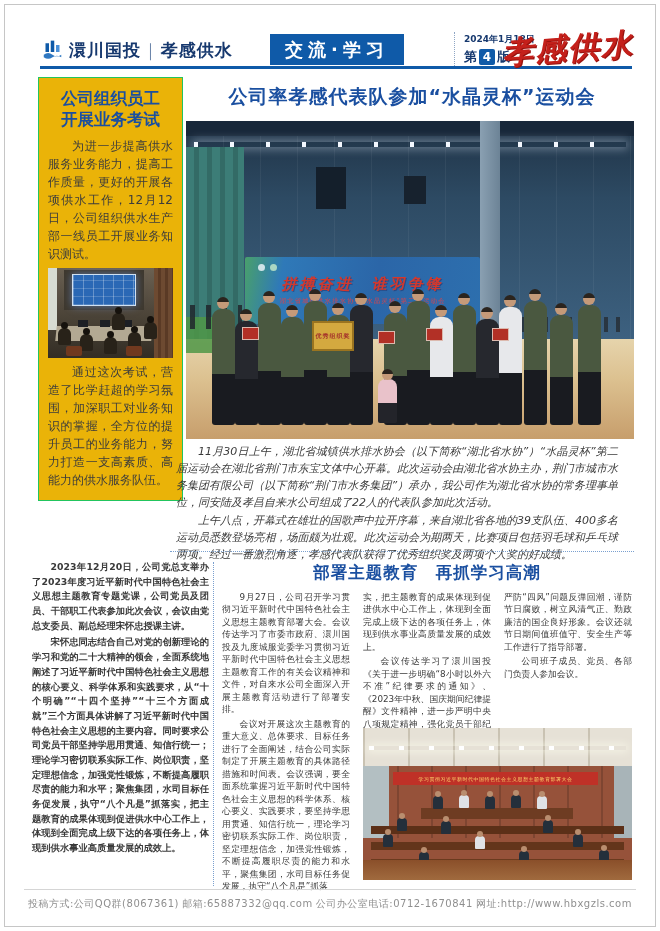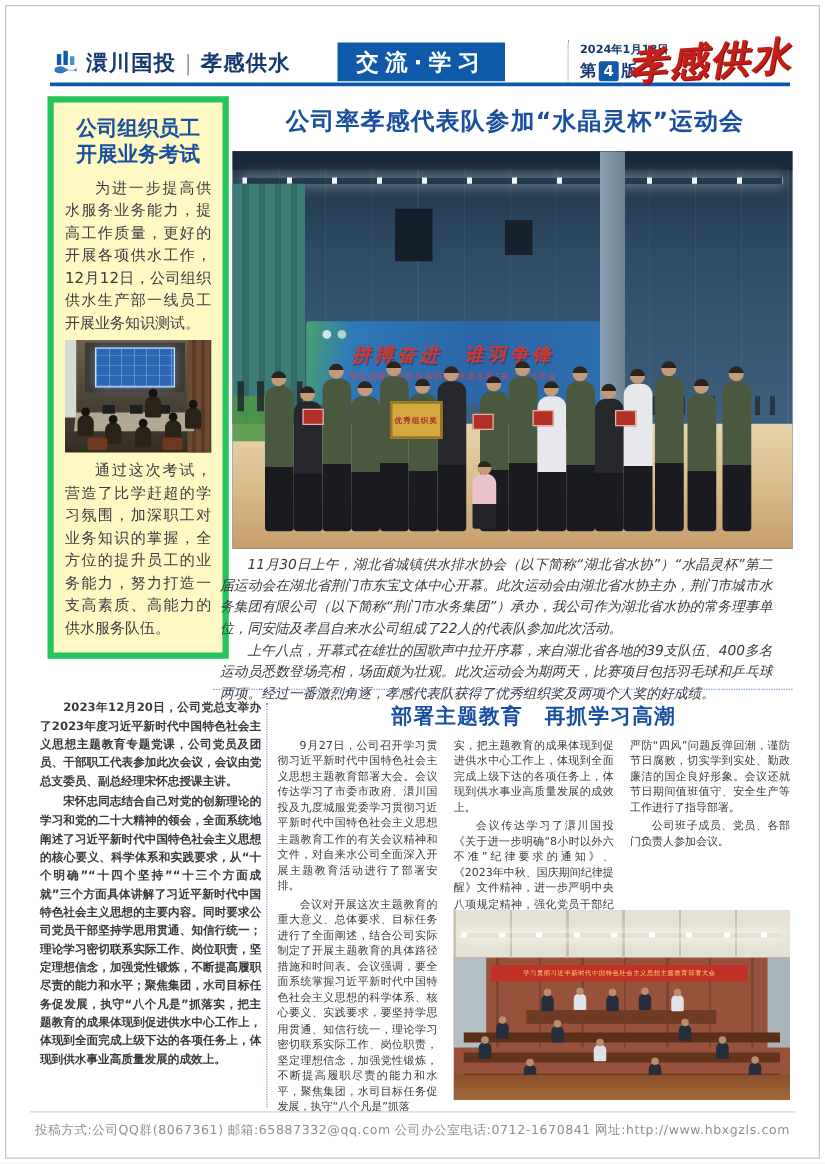--- a/index.html
+++ b/index.html
@@ -24,22 +24,22 @@
   .masthead{position:absolute;right:-2px;top:2px;font-family:"DejaVu Serif","Liberation Serif",serif;
             font-style:italic;font-weight:bold;font-size:31px;color:#c4201b;transform:rotate(-4deg);
             letter-spacing:2px;text-shadow:1px 1px 0 #97120e;white-space:nowrap;}
 
   
   .t-blue{color:#1a4fa0;font-weight:bold;}
   p.body{margin:0 0 2px 0;text-align:justify;text-indent:2em;}
   p.body.cont{text-indent:0;}
 
   
-  .box-article{position:absolute;left:38px;top:77px;width:145px;border:5px solid #22c55e;
-               padding:8px 9px 9px 9px;box-sizing:border-box;background:#fef9c3;}
+  .box-article{position:absolute;left:38px;top:77px;width:145px;border:1px solid #22c55e;
+               padding:8px 9px 9px 9px;box-sizing:border-box;background:#eab308;}
   .box-article h2{margin:2px 0 6px 0;font-size:16.5px;line-height:1.3;text-align:center;}
   .box-article p.body{font-size:12px;line-height:1.5;color:#3c3c3c;}
 
   
   .photo-meet{position:relative;width:100%;height:90px;margin:5px 0 5px 0;overflow:hidden;
               background:linear-gradient(180deg,#6b6152 0%,#4e463a 48%,#332d24 100%);}
   .pm-wallpanel{position:absolute;left:16px;top:2px;width:80px;height:40px;background:#3e382e;}
   .pm-screen{position:absolute;left:24px;top:6px;width:62px;height:30px;background:#2a68b5;border:1px solid #cfe0f2;
              box-shadow:0 0 8px rgba(120,170,255,.55);
              background-image:repeating-linear-gradient(90deg,rgba(255,255,255,.28) 0 1px,transparent 1px 10px),
@@ -287,21 +287,21 @@
 
     <div class="dep-col dep-c1">
       <p class="body">9月27日，公司召开学习贯彻习近平新时代中国特色社会主义思想主题教育部署大会。会议传达学习了市委市政府、澴川国投及九度城服党委学习贯彻习近平新时代中国特色社会主义思想主题教育工作的有关会议精神和文件，对自来水公司全面深入开展主题教育活动进行了部署安排。</p>
       <p class="body">会议对开展这次主题教育的重大意义、总体要求、目标任务进行了全面阐述，结合公司实际制定了开展主题教育的具体路径措施和时间表。会议强调，要全面系统掌握习近平新时代中国特色社会主义思想的科学体系、核心要义、实践要求，要坚持学思用贯通、知信行统一，理论学习密切联系实际工作、岗位职责，坚定理想信念，加强党性锻炼，不断提高履职尽责的能力和水平，聚焦集团，水司目标任务促发展，执守“八个凡是”抓落</p>
     </div>
     <div class="dep-col dep-c2">
       <p class="body cont">实，把主题教育的成果体现到促进供水中心工作上，体现到全面完成上级下达的各项任务上，体现到供水事业高质量发展的成效上。</p>
       <p class="body">会议传达学习了澴川国投《关于进一步明确“8小时以外六不准”纪律要求的通知》、《2023年中秋、国庆期间纪律提醒》文件精神，进一步严明中央八项规定精神，强化党员干部纪律规矩意识，</p>
     </div>
     <div class="dep-col dep-c3">
-      <p class="body cont">严防“四风”问题反弹回潮，谨防节日腐败，切实学到实处、勤政廉洁的国企良好形象。会议还就节日期间值班值守、安全生产等工作进行了指导部署。</p>
+      <p class="body cont">严防“四风”问题反弹回潮，谨防节日腐败，树立风清气正、勤政廉洁的国企良好形象。会议还就节日期间值班值守、安全生产等工作进行了指导部署。</p>
       <p class="body">公司班子成员、党员、各部门负责人参加会议。</p>
     </div>
 
     <div class="photo-conf">
       <div class="cf-wall"></div>
       <div class="cf-winL"></div>
       <div class="cf-winR"></div>
       <div class="cf-ceil"></div>
       <div class="cf-lights"></div>
       <div class="cf-banner">

